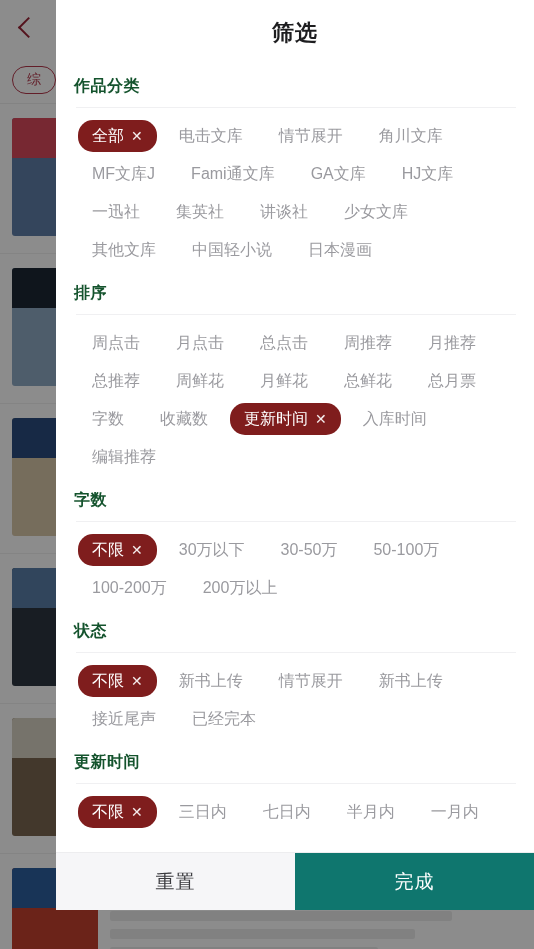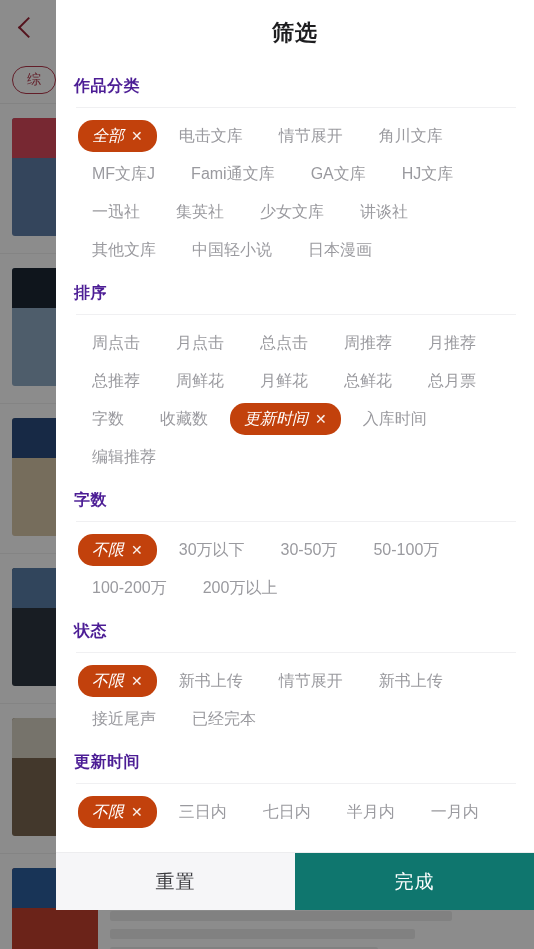--- a/index.html
+++ b/index.html
@@ -132,21 +132,21 @@
   #panel-body {
     flex: 1 1 auto;
     overflow: hidden;
     padding: 0 18px;
   }
 
   .section { padding-top: 2px; }
   .section-title {
     font-size: 16px;
     font-weight: bold;
-    color: #4c1d95;
+    color: #14532d;
     padding: 8px 0 10px 0;
     letter-spacing: 0.5px;
   }
   .section-divider {
     height: 1px;
     background: #f0f0f2;
     margin-left: 2px;
   }
   .chip-wrap {
     display: flex;
@@ -160,23 +160,22 @@
     line-height: 1;
     padding: 8px 14px;
     margin: 3px 4px;
     border-radius: 15px;
     white-space: nowrap;
     background: transparent;
     display: inline-flex;
     align-items: center;
   }
   .chip.selected {
-    background: #c2410c;
+    background: #7f1d1d;
     color: #ffffff;
-    font-style: italic;
   }
   .chip .x {
     font-size: 14px;
     margin-left: 7px;
     line-height: 1;
     color: #ffffff;
     opacity: 0.92;
   }
 
   
@@ -334,24 +333,24 @@
             <div class="chip">
               <span>HJ文库</span>
             </div>
             <div class="chip">
               <span>一迅社</span>
             </div>
             <div class="chip">
               <span>集英社</span>
             </div>
             <div class="chip">
+              <span>讲谈社</span>
+            </div>
+            <div class="chip">
               <span>少女文库</span>
-            </div>
-            <div class="chip">
-              <span>讲谈社</span>
             </div>
             <div class="chip">
               <span>其他文库</span>
             </div>
             <div class="chip">
               <span>中国轻小说</span>
             </div>
             <div class="chip">
               <span>日本漫画</span>
             </div>

